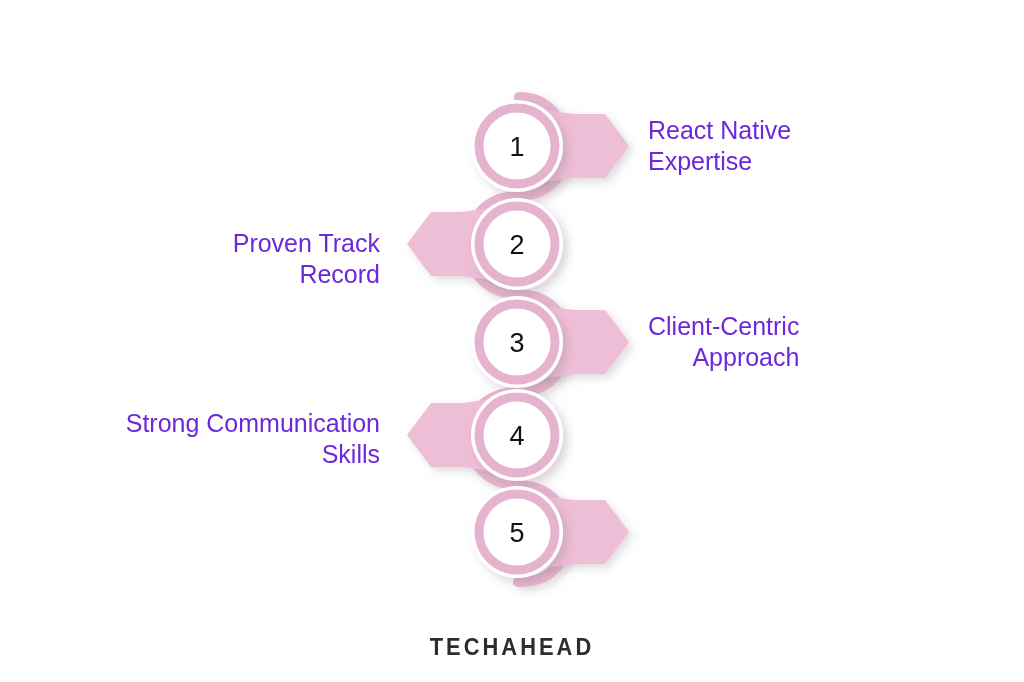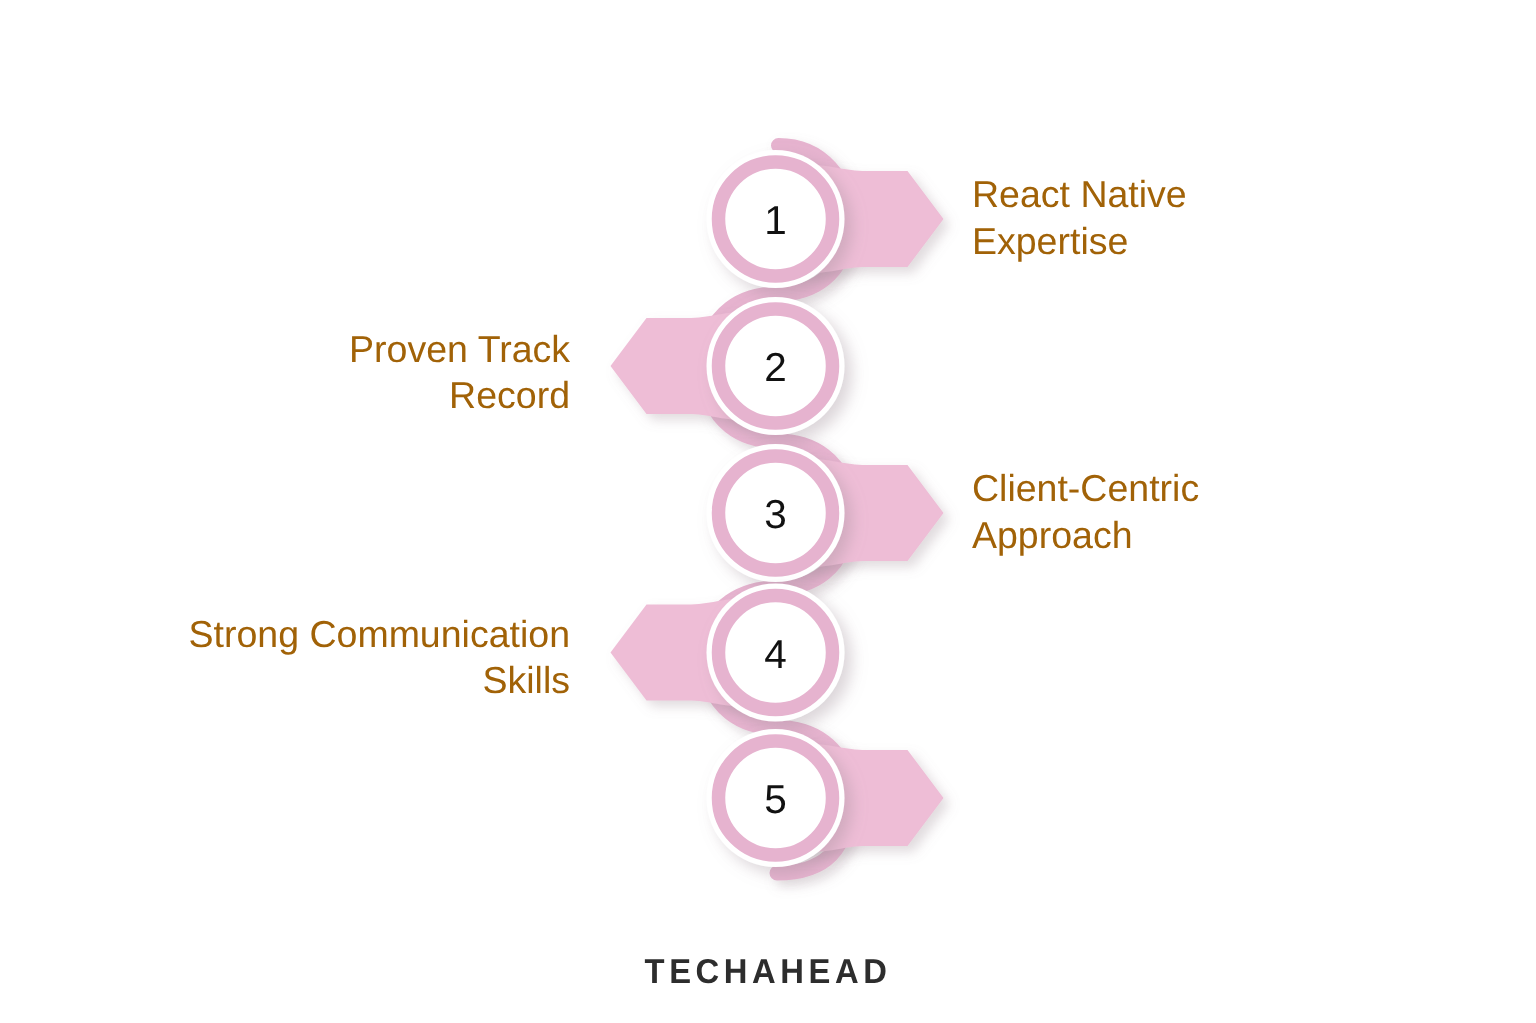--- a/index.html
+++ b/index.html
@@ -22,21 +22,21 @@
     left: 0;
     top: 0;
     width: 1024px;
     height: 682px;
   }
   .step-label {
     position: absolute;
     font-family: "Liberation Sans", sans-serif;
     font-size: 25px;
     line-height: 31px;
-    color: #a16207;
+    color: #6d28d9;
     white-space: pre-line;
   }
   .label-right {
     text-align: left;
     left: 648px;
   }
   .label-left {
     text-align: right;
     right: 644px;
   }
@@ -132,24 +132,24 @@
         <circle cx="517" cy="532" r="46" fill="#ffffff"></circle>
         <circle cx="517" cy="532" r="38" fill="#ffffff" stroke="#e6b3cf" stroke-width="9"></circle>
       </g>
       <text class="num-text" x="517" y="533">5</text>
     </g>
   </svg>
 
   <div class="step-label label-right" style="top:115px;">React Native
 Expertise</div>
 
-  <div class="step-label label-left" style="top:218px;margin-left:44px;">Proven Track
+  <div class="step-label label-left" style="top:228px;margin-left:44px;">Proven Track
 Record</div>
 
-  <div class="step-label label-right" style="top:311px;">Client-Centric
+  <div class="step-label label-right" style="top:311px;text-align:right;">Client-Centric
 Approach</div>
 
   <div class="step-label label-left" style="top:408px;">Strong Communication
 Skills</div>
 
 
   <div id="brand-logo">TECHAHEAD</div>
 
 </div>
 

